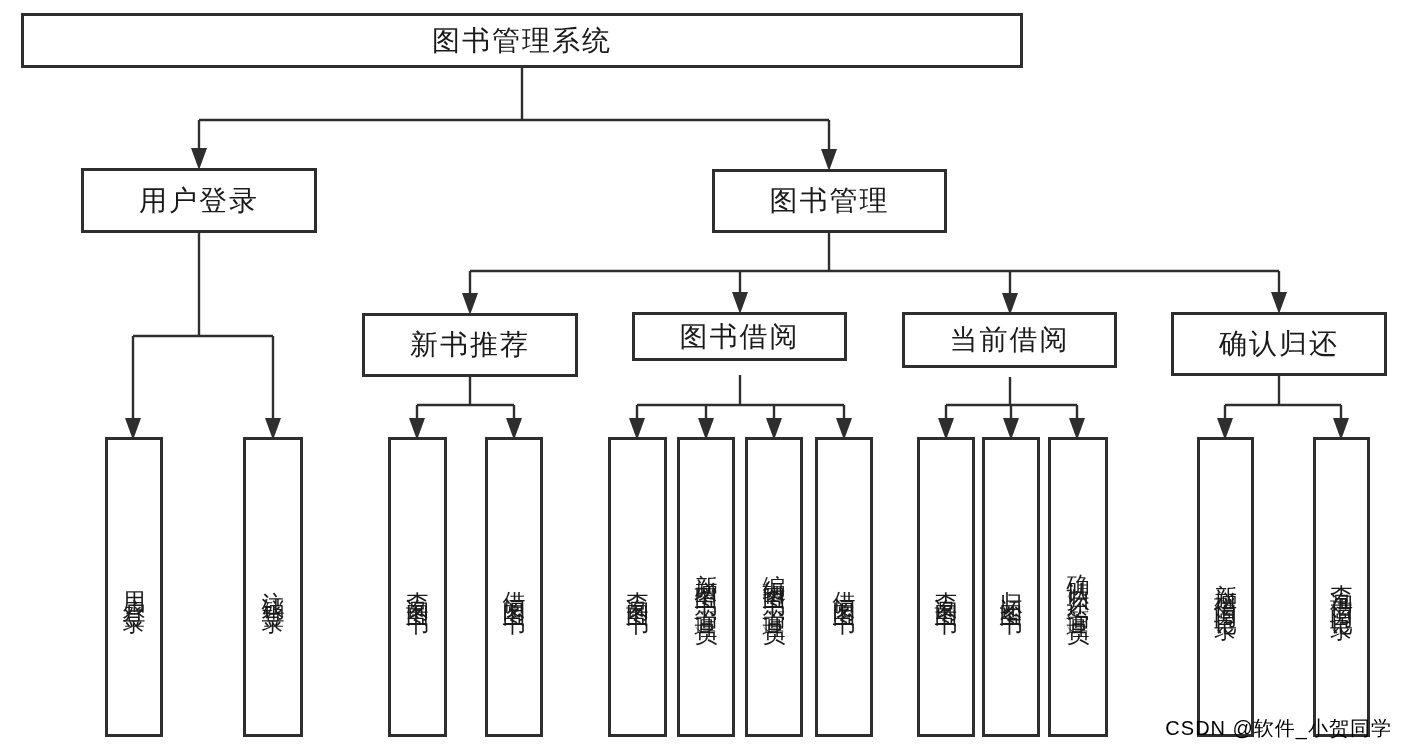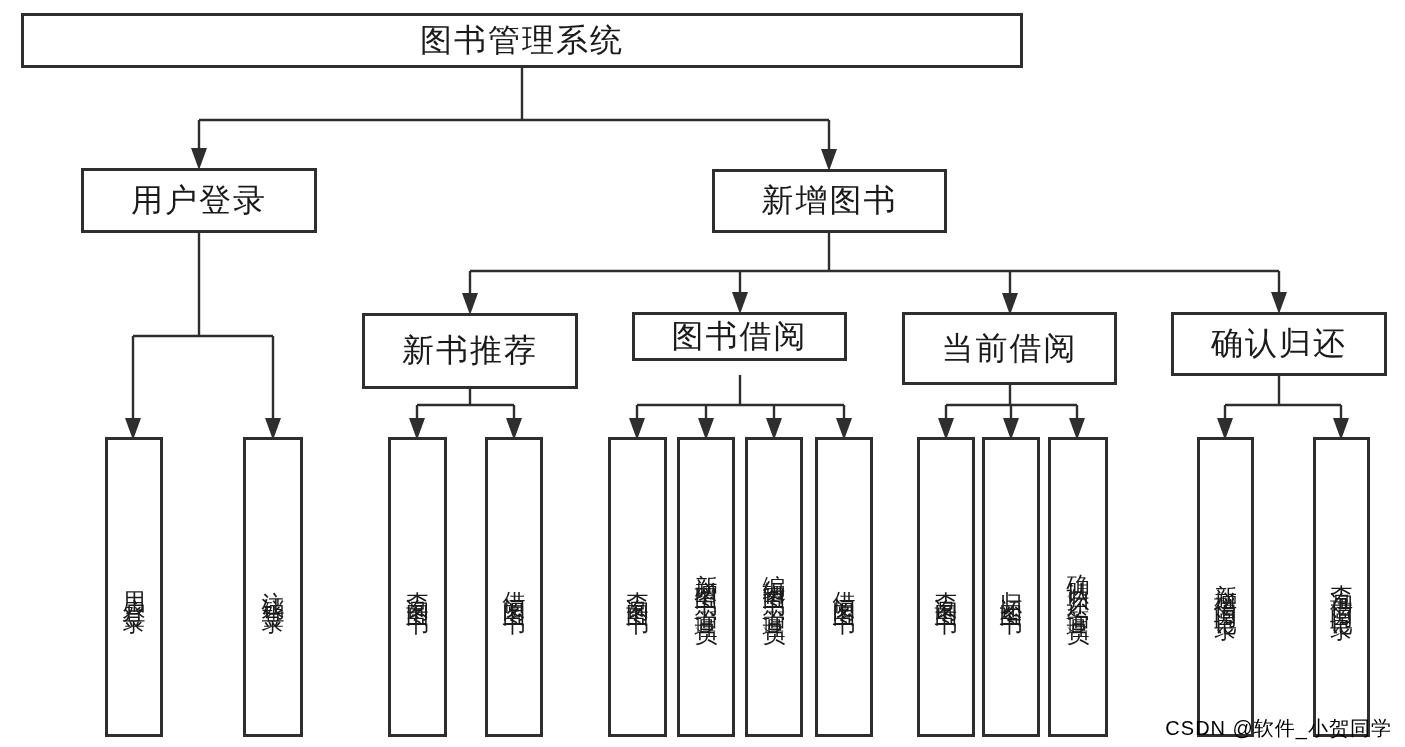--- a/index.html
+++ b/index.html
@@ -5,21 +5,21 @@
   html,body{margin:0;padding:0;background:#ffffff;}
   .canvas{
     position:relative;width:1405px;height:747px;background:#ffffff;
     font-family:"Liberation Sans",sans-serif;color:#1a1a1a;overflow:hidden;
   }
   svg.wires{position:absolute;left:0;top:0;width:1405px;height:747px;}
   .node{
     position:absolute;box-sizing:border-box;background:#ffffff;
     border:3px solid #2e2e2e;display:flex;align-items:center;justify-content:center;
   }
-  .node.h span{font-size:32px;letter-spacing:2px;white-space:nowrap;}
+  .node.h span{font-size:28px;letter-spacing:2px;white-space:nowrap;}
   .node.v span{
     writing-mode:vertical-rl;text-orientation:mixed;
     font-size:23px;letter-spacing:7px;line-height:1;white-space:nowrap;
   }
   .watermark{
     position:absolute;right:13px;bottom:5px;font-size:20px;color:#000000;
     letter-spacing:1px;z-index:5;white-space:nowrap;
   }
 </style>
 </head>
@@ -61,30 +61,30 @@
   </svg>
 
   <div class="node h" style="left:21px;top:13px;width:1002px;height:55px">
     <span>图书管理系统</span>
   </div>
 
   <div class="node h" style="left:81px;top:168px;width:236px;height:65px">
     <span>用户登录</span>
   </div>
   <div class="node h" style="left:712px;top:169px;width:235px;height:64px">
-    <span>新增图书</span>
+    <span>图书管理</span>
   </div>
 
-  <div class="node h" style="left:362px;top:313px;width:216px;height:76px">
+  <div class="node h" style="left:362px;top:313px;width:216px;height:64px">
     <span>新书推荐</span>
   </div>
   <div class="node h" style="left:632px;top:312px;width:215px;height:49px">
     <span>图书借阅</span>
   </div>
-  <div class="node h" style="left:902px;top:312px;width:215px;height:73px">
+  <div class="node h" style="left:902px;top:312px;width:215px;height:56px">
     <span>当前借阅</span>
   </div>
   <div class="node h" style="left:1171px;top:312px;width:216px;height:64px">
     <span>确认归还</span>
   </div>
 
   <div class="node v" style="left:105px;top:437px;width:58px;height:300px">
     <span>用户登录</span>
   </div>
   <div class="node v" style="left:243px;top:437px;width:60px;height:300px">

